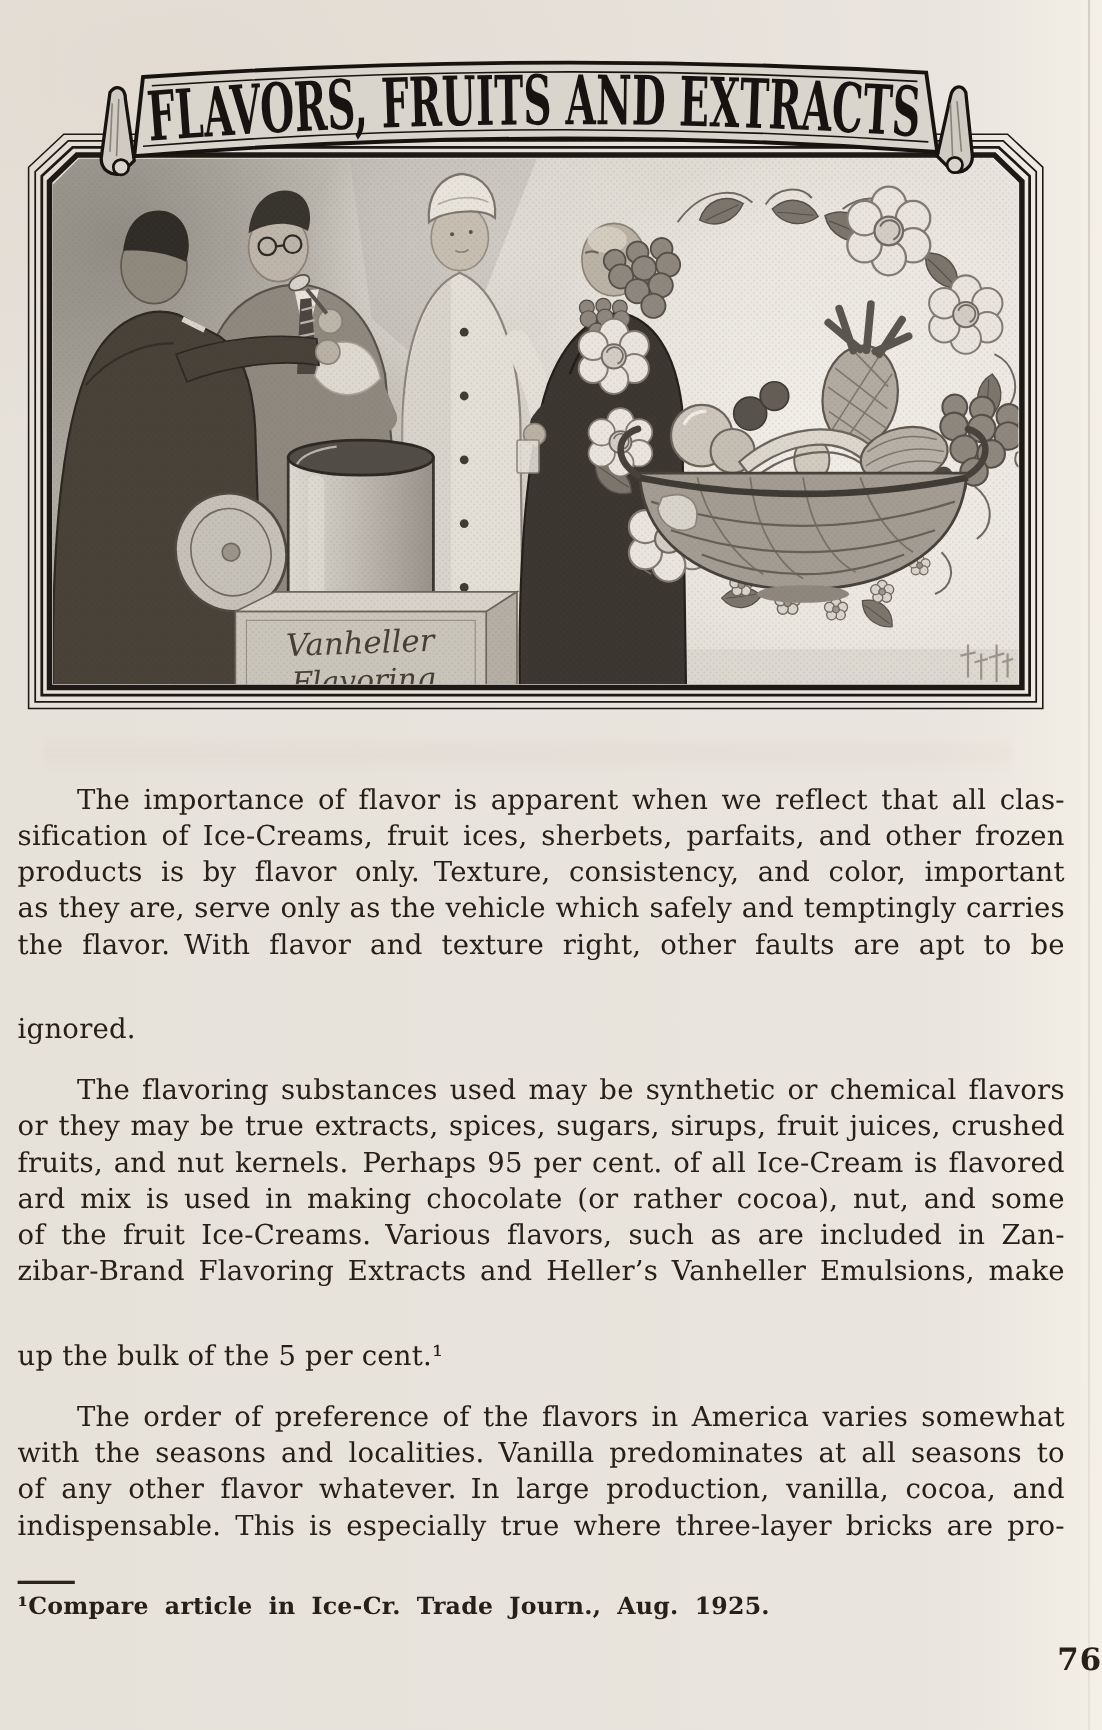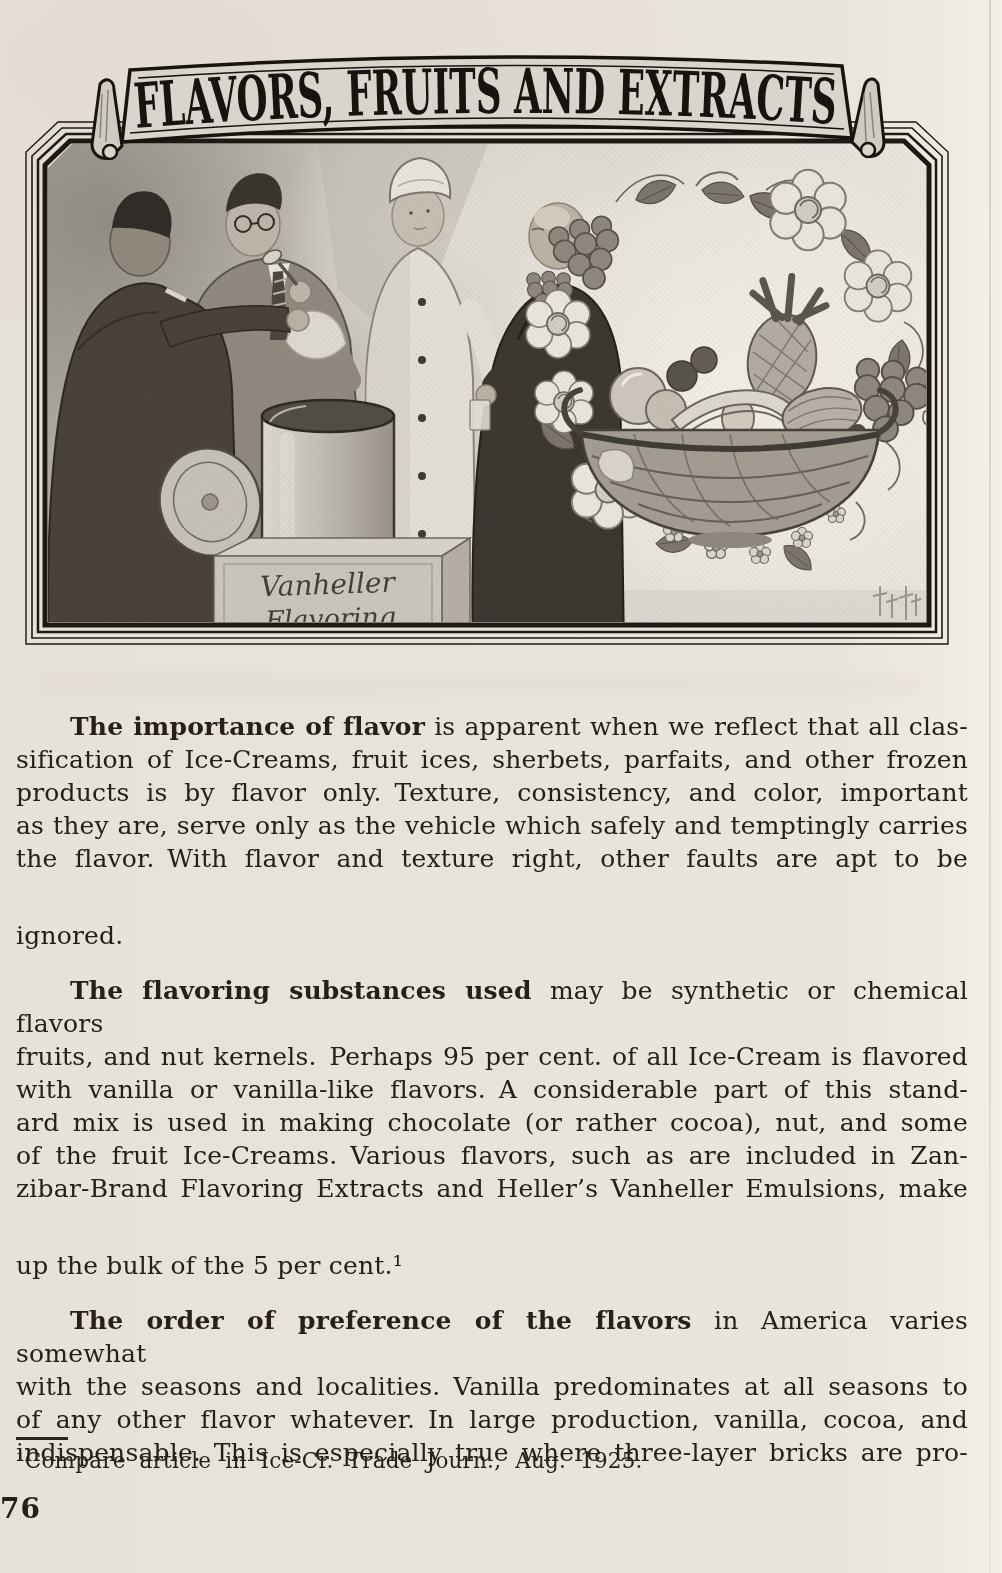--- a/index.html
+++ b/index.html
@@ -16,26 +16,26 @@
         background:linear-gradient(transparent, rgba(124,112,94,.07) 45%, rgba(124,112,94,.05) 60%, transparent);
         filter:blur(2px);}
   .illu{position:absolute;left:18px;top:50px;}
 
   .body-text{position:absolute;left:16px;top:710px;width:952px;
         font-size:25px;line-height:33px;letter-spacing:.2px;}
   .para + .para{margin-top:22px;}
   .line{text-align:justify;text-align-last:justify;white-space:normal;}
   .line.first{text-indent:54px;}
   .line.nj{text-align-last:left;margin-top:44px;}
-  .line b{font-weight:bold;}
+  .line b{font-weight:normal;}
 
   .footnote-rule{position:absolute;left:16px;top:1437px;width:52px;height:3px;background:#2b251e;}
-  .footnote{position:absolute;left:16px;top:1448px;font-size:21.5px;font-weight:normal;
+  .footnote{position:absolute;left:16px;top:1448px;font-size:21.5px;font-weight:bold;
         word-spacing:7px;letter-spacing:.2px;}
-  .folio{position:absolute;left:0;top:1492px;width:1002px;text-align:left;
+  .folio{position:absolute;left:0;top:1492px;width:1002px;text-align:right;
         font-size:28px;font-weight:bold;letter-spacing:1px;}
 </style>
 </head>
 <body>
 
 <div class="page">
 
   <svg class="illu" width="940" height="605" viewBox="0 0 940 605">
     <defs>
       <linearGradient id="bgGrad" x1="0" y1="0" x2="1" y2="0">
@@ -299,22 +299,22 @@
       <div class="para">
         <div class="line first"><b>The importance of flavor</b> is apparent when we reflect that all clas-</div>
         <div class="line">sification of Ice-Creams, fruit ices, sherbets, parfaits, and other frozen</div>
         <div class="line">products is by flavor only. Texture, consistency, and color, important</div>
         <div class="line">as they are, serve only as the vehicle which safely and temptingly carries</div>
         <div class="line">the flavor. With flavor and texture right, other faults are apt to be</div>
         <div class="line nj">ignored.</div>
       </div>
       <div class="para">
         <div class="line first"><b>The flavoring substances used</b> may be synthetic or chemical flavors</div>
+        <div class="line">or they may be true extracts, spices, sugars, sirups, fruit juices, crushed</div>
         <div class="line">fruits, and nut kernels. Perhaps 95 per cent. of all Ice-Cream is flavored</div>
-        <div class="line">with vanilla or vanilla-like flavors. A considerable part of this stand-</div>
         <div class="line">ard mix is used in making chocolate (or rather cocoa), nut, and some</div>
         <div class="line">of the fruit Ice-Creams. Various flavors, such as are included in Zan-</div>
         <div class="line">zibar-Brand Flavoring Extracts and Heller’s Vanheller Emulsions, make</div>
         <div class="line nj">up the bulk of the 5 per cent.¹</div>
       </div>
       <div class="para">
         <div class="line first"><b>The order of preference of the flavors</b> in America varies somewhat</div>
         <div class="line">with the seasons and localities. Vanilla predominates at all seasons to</div>
         <div class="line">of any other flavor whatever. In large production, vanilla, cocoa, and</div>
         <div class="line">indispensable. This is especially true where three-layer bricks are pro-</div>

